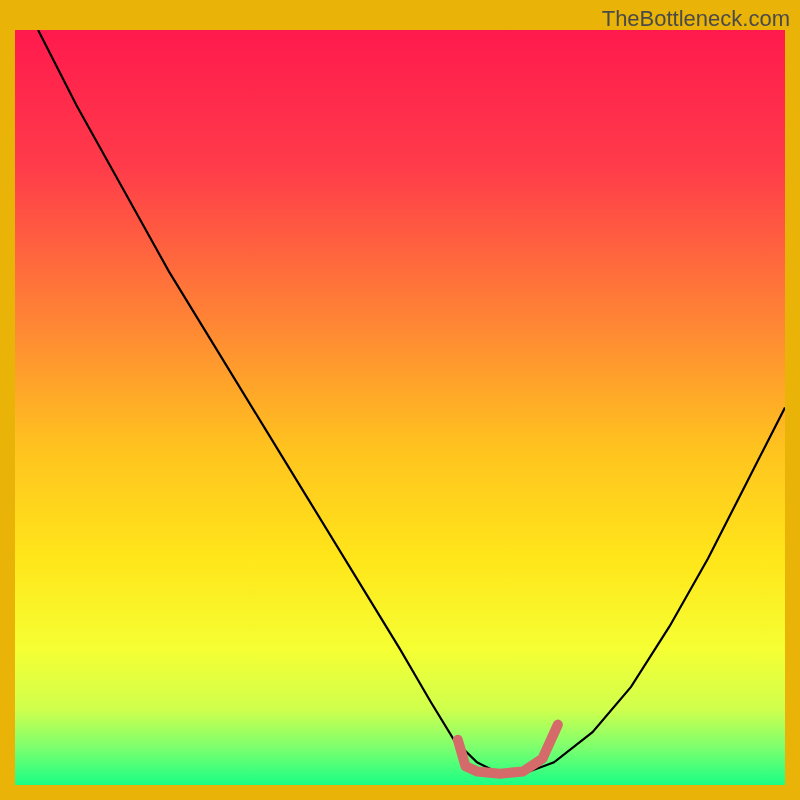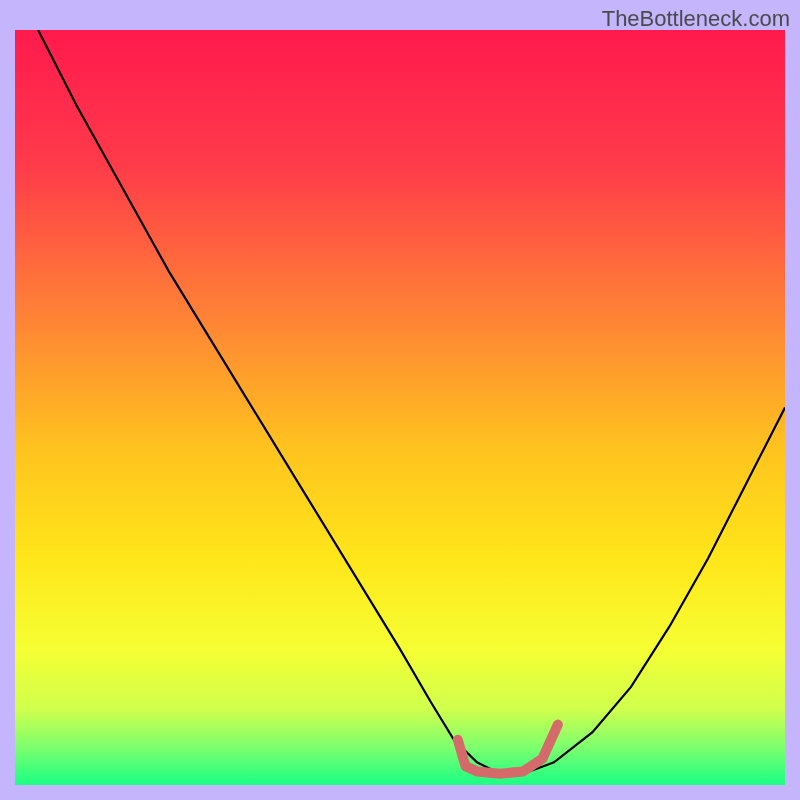--- a/index.html
+++ b/index.html
@@ -1,21 +1,21 @@
 <!DOCTYPE html>
 <html><head>
 <meta charset="utf-8">
 <style>
   * { margin: 0; padding: 0; box-sizing: border-box; }
   html, body { width: 800px; height: 800px; background: #000; overflow: hidden; }
   .container {
     width: 800px;
     height: 800px;
     position: relative;
-    background: #c4b5fd;
+    background: #eab308;
   }
   .watermark {
     position: absolute;
     top: 6px;
     right: 10px;
     font-family: Arial, Helvetica, sans-serif;
     font-size: 22px;
     font-weight: 500;
     color: #4a4a4a;
     z-index: 10;

